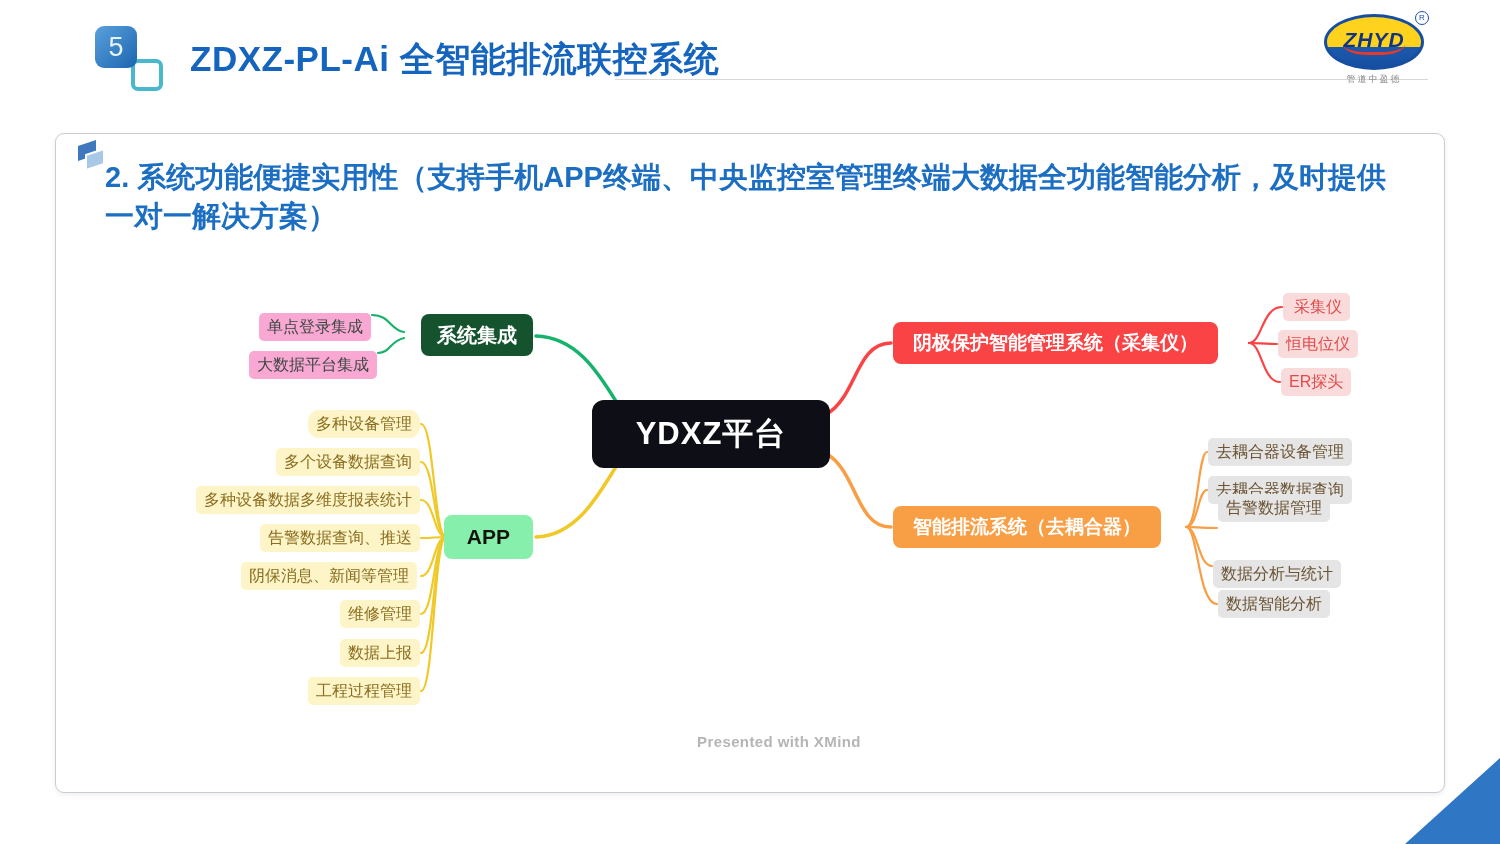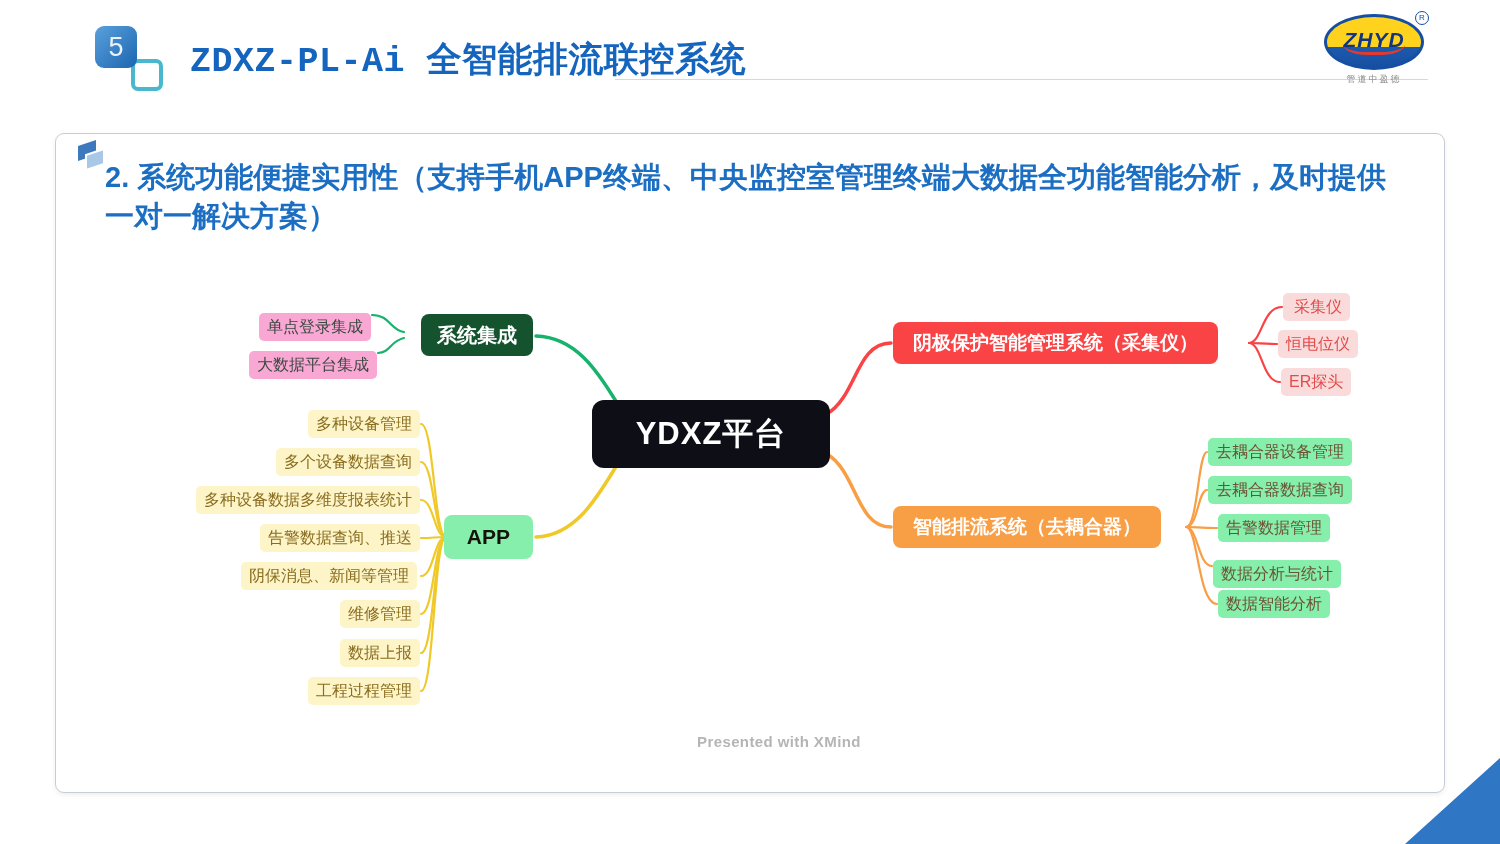--- a/index.html
+++ b/index.html
@@ -20,21 +20,21 @@
     font-size: 27px; font-weight: 400; z-index: 3;
   }
   .badge-outline {
     left: 131px; top: 59px; width: 24px; height: 24px;
     border: 4px solid #49b8cf; background: #ffffff;
     border-radius: 7px; z-index: 2;
   }
   .page-title {
     left: 190px; top: 36px;
     font-size: 35px; font-weight: 800; color: #1565bf;
-    letter-spacing: 0.5px; z-index: 3; white-space: nowrap; font-family: Liberation Mono, monospace;
+    letter-spacing: 0.5px; z-index: 3; white-space: nowrap;
   }
   .header-rule {
     left: 615px; top: 79px; width: 813px; height: 1px;
     background: #d8d8d8; z-index: 1;
   }
 
   
   .logo { left: 1318px; top: 14px; width: 112px; text-align: center; z-index: 3; }
   .logo-ellipse {
     position: relative; margin: 0 auto; width: 100px; height: 56px;
@@ -86,21 +86,21 @@
   .branch { height: 42px; border-radius: 8px; font-size: 19px; font-weight: 700; color: #ffffff; }
   .branch-green  { background: #14532d; top: 314px; right: 967px; padding: 0 16px; font-size: 20px; }
   .branch-yellow { background: #86efac; color: #15130a; top: 515px; right: 967px; height: 44px; padding: 0 23px; font-size: 21px; }
   .branch-red    { background: #f94345; top: 322px; left: 893px; padding: 16px 20px; }
   .branch-orange { background: #f89e45; top: 506px; left: 893px; padding: 4px 20px; }
 
   .child { height: 28px; padding: 0 8px; border-radius: 5px; font-size: 16px; }
   .child-green  { background: #f9a8d4; color: #3d4742; margin-top: 12px; }
   .child-yellow { background: #fdf4c8; color: #8a6d1f; }
   .child-pink   { background: #fadbdb; color: #e14b4b; }
-  .child-orange { background: #86efac; color: #6b5435; }
+  .child-orange { background: #e5e5e5; color: #6b5435; }
 
   .watermark {
     left: 697px; top: 733px; font-size: 15px; font-weight: 700;
     color: #b5b5b5; letter-spacing: 0.4px; z-index: 3;
   }
 
   .corner-triangle { right: 0; bottom: 0; z-index: 5; }
 </style>
 </head>
 <body>
@@ -169,38 +169,38 @@
   </g>
 </svg>
 
 <div class="node center-node">YDXZ平台</div>
 
 <div class="node branch branch-green">系统集成</div>
 <div class="node child child-green" style="top:301px; right:1129px;">单点登录集成</div>
 <div class="node child child-green" style="top:339px; right:1123px;">大数据平台集成</div>
 
 <div class="node branch branch-yellow">APP</div>
-<div class="node child child-yellow" style="top:410px; right:1080px;">多种设备管理</div>
+<div class="node child child-yellow" style="top:410px; right:1080px;border-radius:11px;">多种设备管理</div>
 <div class="node child child-yellow" style="top:448px; right:1080px;">多个设备数据查询</div>
 <div class="node child child-yellow" style="top:486px; right:1080px;">多种设备数据多维度报表统计</div>
 <div class="node child child-yellow" style="top:524px; right:1080px;">告警数据查询、推送</div>
 <div class="node child child-yellow" style="top:562px; right:1083px;">阴保消息、新闻等管理</div>
 <div class="node child child-yellow" style="top:600px; right:1080px;">维修管理</div>
 <div class="node child child-yellow" style="top:639px; right:1080px;">数据上报</div>
 <div class="node child child-yellow" style="top:677px; right:1080px;">工程过程管理</div>
 
 <div class="node branch branch-red">阴极保护智能管理系统（采集仪）</div>
 <div class="node child child-pink" style="top:293px; left:1283px;padding-left:11px;">采集仪</div>
 <div class="node child child-pink" style="top:330px; left:1278px;">恒电位仪</div>
 <div class="node child child-pink" style="top:368px; left:1281px;">ER探头</div>
 
 <div class="node branch branch-orange">智能排流系统（去耦合器）</div>
 <div class="node child child-orange" style="top:438px; left:1208px;">去耦合器设备管理</div>
 <div class="node child child-orange" style="top:476px; left:1208px;">去耦合器数据查询</div>
-<div class="node child child-orange" style="top:514px; left:1218px;">告警数据管理</div>
+<div class="node child child-orange" style="top:494px; left:1218px;">告警数据管理</div>
 <div class="node child child-orange" style="top:552px; left:1213px;margin-top:8px;">数据分析与统计</div>
 <div class="node child child-orange" style="top:590px; left:1218px;">数据智能分析</div>
 
 <div class="abs watermark">Presented with XMind</div>
 
 <svg class="abs corner-triangle" width="95" height="86" viewBox="0 0 95 86">
   <polygon points="95,0 95,86 0,86" fill="#2f76c5"></polygon>
 </svg>
 
 </body></html>

